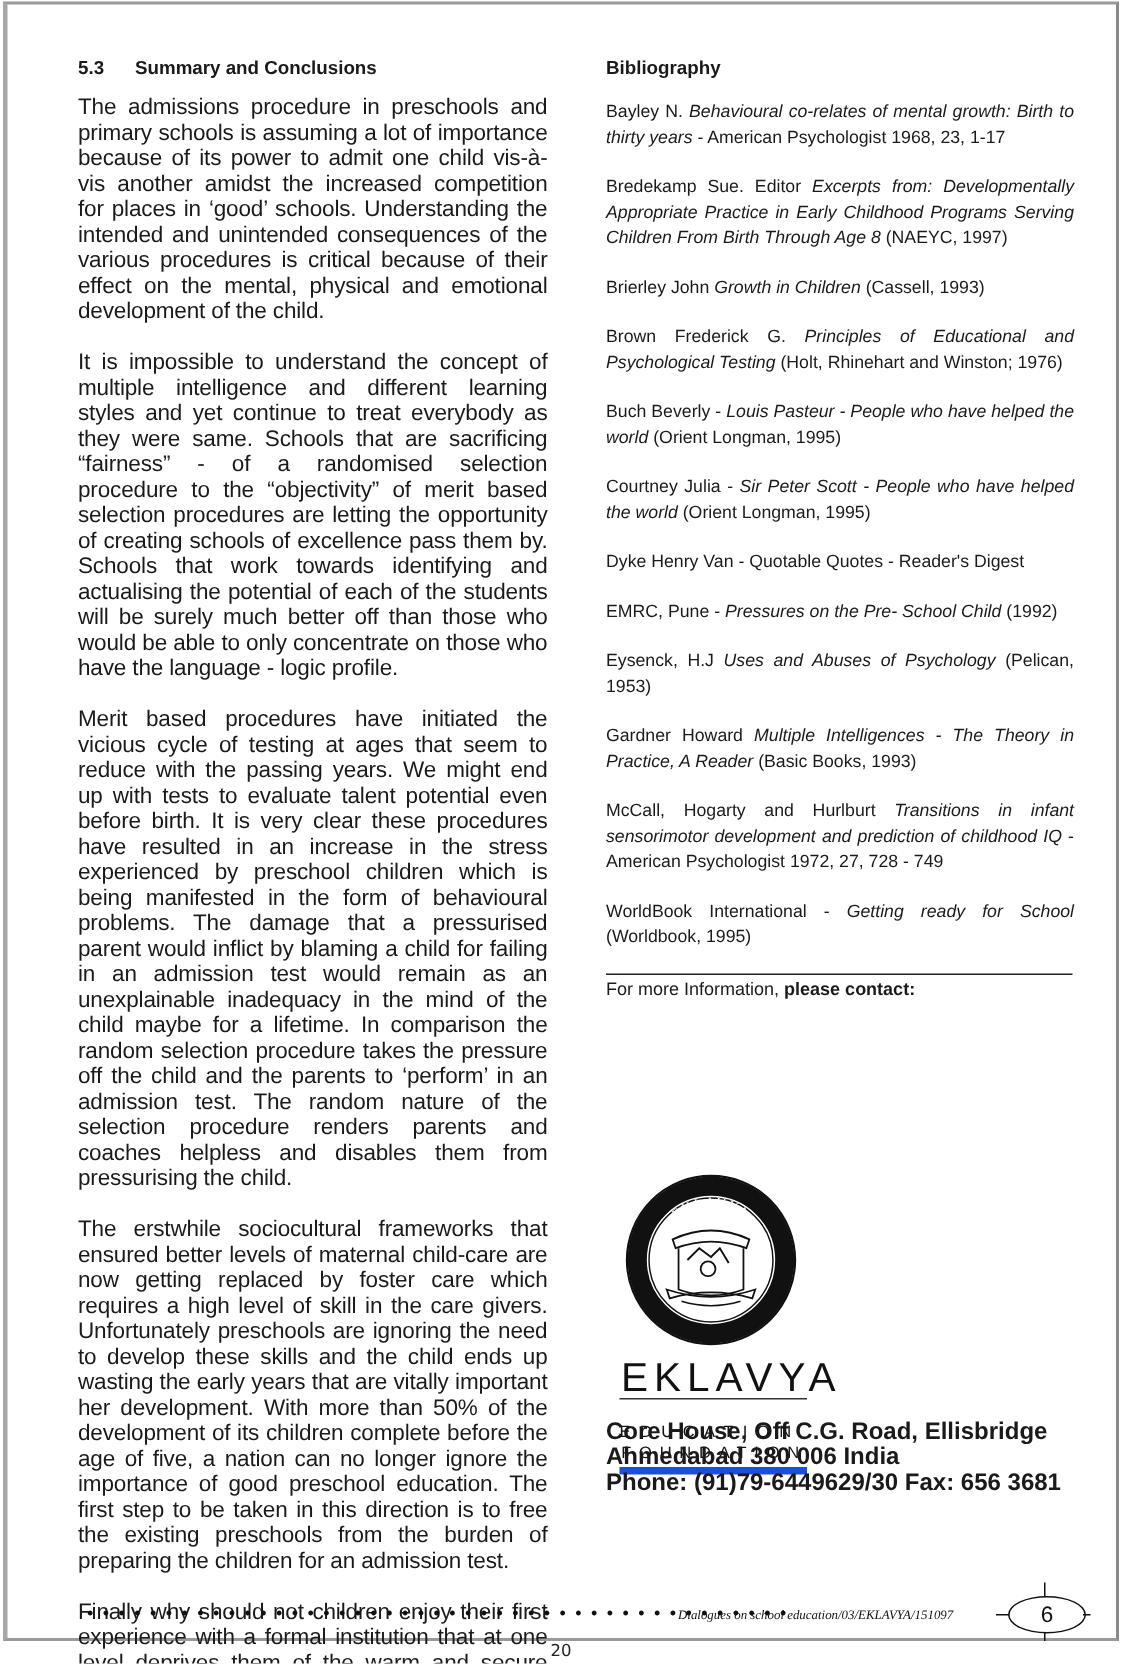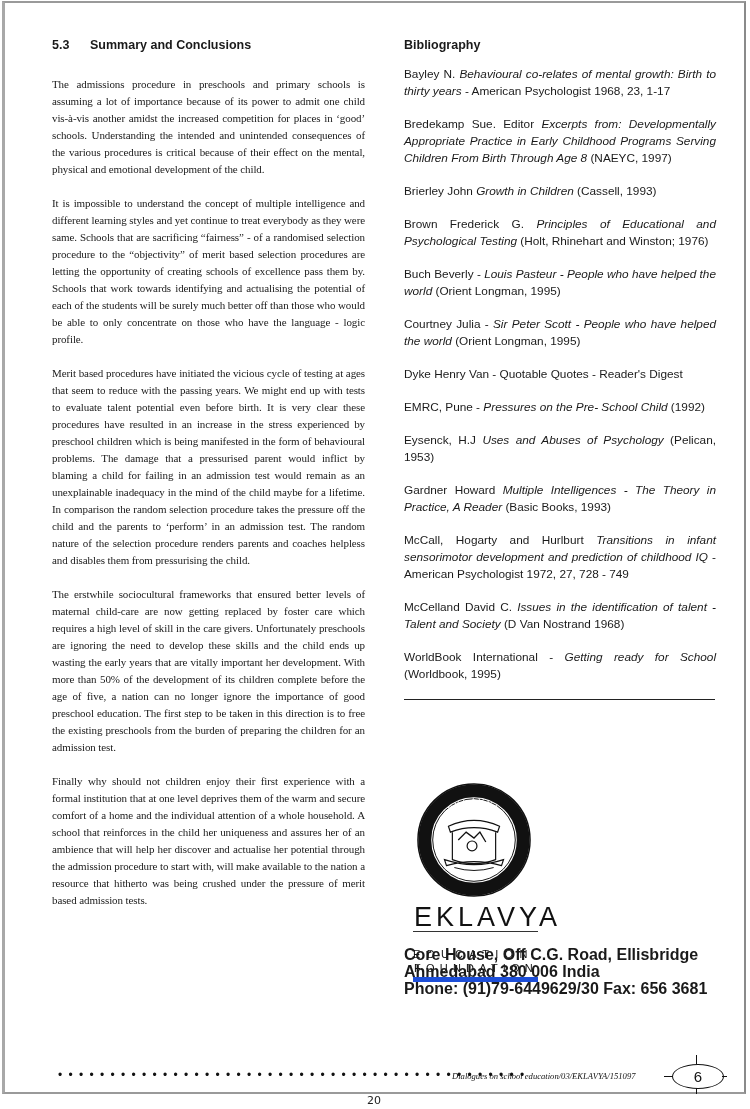--- a/index.html
+++ b/index.html
@@ -3,23 +3,23 @@
 <meta charset="utf-8">
 <style>
   html, body { margin: 0; padding: 0; background: #ffffff; }
   body { width: 750px; height: 1109px; position: relative; overflow: hidden;
          font-family: "Liberation Sans", sans-serif; color: #1a1a1a; }
   .frame { position: absolute; left: 2px; top: 1px; width: 744px; height: 1093px;
            border-top: 2px solid #9a9a9a; border-left: 3px solid #a8a8a8;
            border-right: 2px solid #8a8a8a; border-bottom: 2px solid #9a9a9a; box-sizing: border-box; }
   .col-left { position: absolute; left: 52px; top: 38px; width: 313px; }
   .col-right { position: absolute; left: 404px; top: 38px; width: 312px; }
-  .heading { font-weight: bold; font-size: 12.5px; margin: 0 0 24px 0; }
+  .heading { font-weight: bold; font-size: 12.5px; margin: 0 0 11px 0; }
   .heading .num { display: inline-block; width: 38px; }
-  .para { font-size: 11px; line-height: 17px; text-align: justify; margin: 0 0 17px 0; letter-spacing: -0.1px; font-family: Liberation Serif, serif; }
+  .para { font-size: 15px; line-height: 17px; text-align: justify; margin: 0 0 17px 0; letter-spacing: -0.1px; }
   .bib-title { font-weight: bold; font-size: 12.5px; margin: 0 0 14px 0; }
   .bib { font-size: 11.8px; line-height: 17px; text-align: justify; margin: 0 0 16px 0; }
   .bib i { font-style: italic; }
   .divider { border-top: 1.5px solid #222; margin: 12px 0 2px 0; width: 311px; }
   .contact-line { font-size: 12px; margin: 0; }
   .contact-line b { font-weight: bold; }
   .logo { position: absolute; left: 413px; top: 781px; width: 125px; }
   .seal { width: 118px; height: 118px; margin-left: 2px; }
   .logo-name { font-family: "Liberation Sans", sans-serif; font-size: 27px; letter-spacing: 4px;
                margin: 0; line-height: 28px; color: #111; padding-left: 1px; }
@@ -60,24 +60,24 @@
       <p class="bib"><span>Bredekamp Sue. Editor  </span><i>Excerpts from: Developmentally Appropriate Practice in Early Childhood Programs Serving Children From Birth Through Age 8</i><span> (NAEYC, 1997)</span></p>
       <p class="bib"><span>Brierley John </span><i>Growth in Children</i><span> (Cassell, 1993)</span></p>
       <p class="bib"><span>Brown Frederick G. </span><i>Principles of Educational and Psychological Testing</i><span> (Holt, Rhinehart and Winston;  1976)</span></p>
       <p class="bib"><span>Buch Beverly  -  </span><i>Louis Pasteur - People who have helped the world</i><span>  (Orient Longman, 1995)</span></p>
       <p class="bib"><span>Courtney Julia -  </span><i>Sir Peter Scott - People who have helped the world</i><span>  (Orient Longman, 1995)</span></p>
       <p class="bib"><span>Dyke Henry Van  - Quotable Quotes - Reader's Digest</span><i></i><span></span></p>
       <p class="bib"><span>EMRC, Pune - </span><i>Pressures on the Pre- School Child</i><span> (1992)</span></p>
       <p class="bib"><span>Eysenck, H.J </span><i>Uses and Abuses of Psychology</i><span> (Pelican, 1953)</span></p>
       <p class="bib"><span>Gardner Howard  </span><i>Multiple Intelligences - The Theory in Practice, A Reader</i><span> (Basic Books, 1993)</span></p>
       <p class="bib"><span>McCall, Hogarty and Hurlburt </span><i>Transitions in infant sensorimotor development and prediction of childhood IQ</i><span> - American Psychologist 1972, 27, 728 - 749</span></p>
-      <p class="bib"><span>McCelland David C. </span><i>Issues in the identification of talent  - Talent and Society</i><span> (D Van Nostrand 1968)</span></p>
       <p class="bib"><span>WorldBook International - </span><i>Getting ready for School</i><span> (Worldbook, 1995)</span></p>
     </div>
   <div class="divider"></div>
+  <p class="contact-line"><span>For more Information, </span><b>please contact:</b></p>
 </div>
 
 <div class="logo">
   <svg class="seal" viewBox="0 0 120 120">
     <circle cx="60" cy="60" r="57" fill="none" stroke="#111" stroke-width="1.5"></circle>
     <circle cx="60" cy="60" r="50" fill="none" stroke="#111" stroke-width="13"></circle>
     <circle cx="60" cy="60" r="42" fill="none" stroke="#111" stroke-width="1"></circle>
     <defs>
         <path id="topArc" d="M 24 52 A 37 37 0 0 1 96 52"></path>
       </defs>

